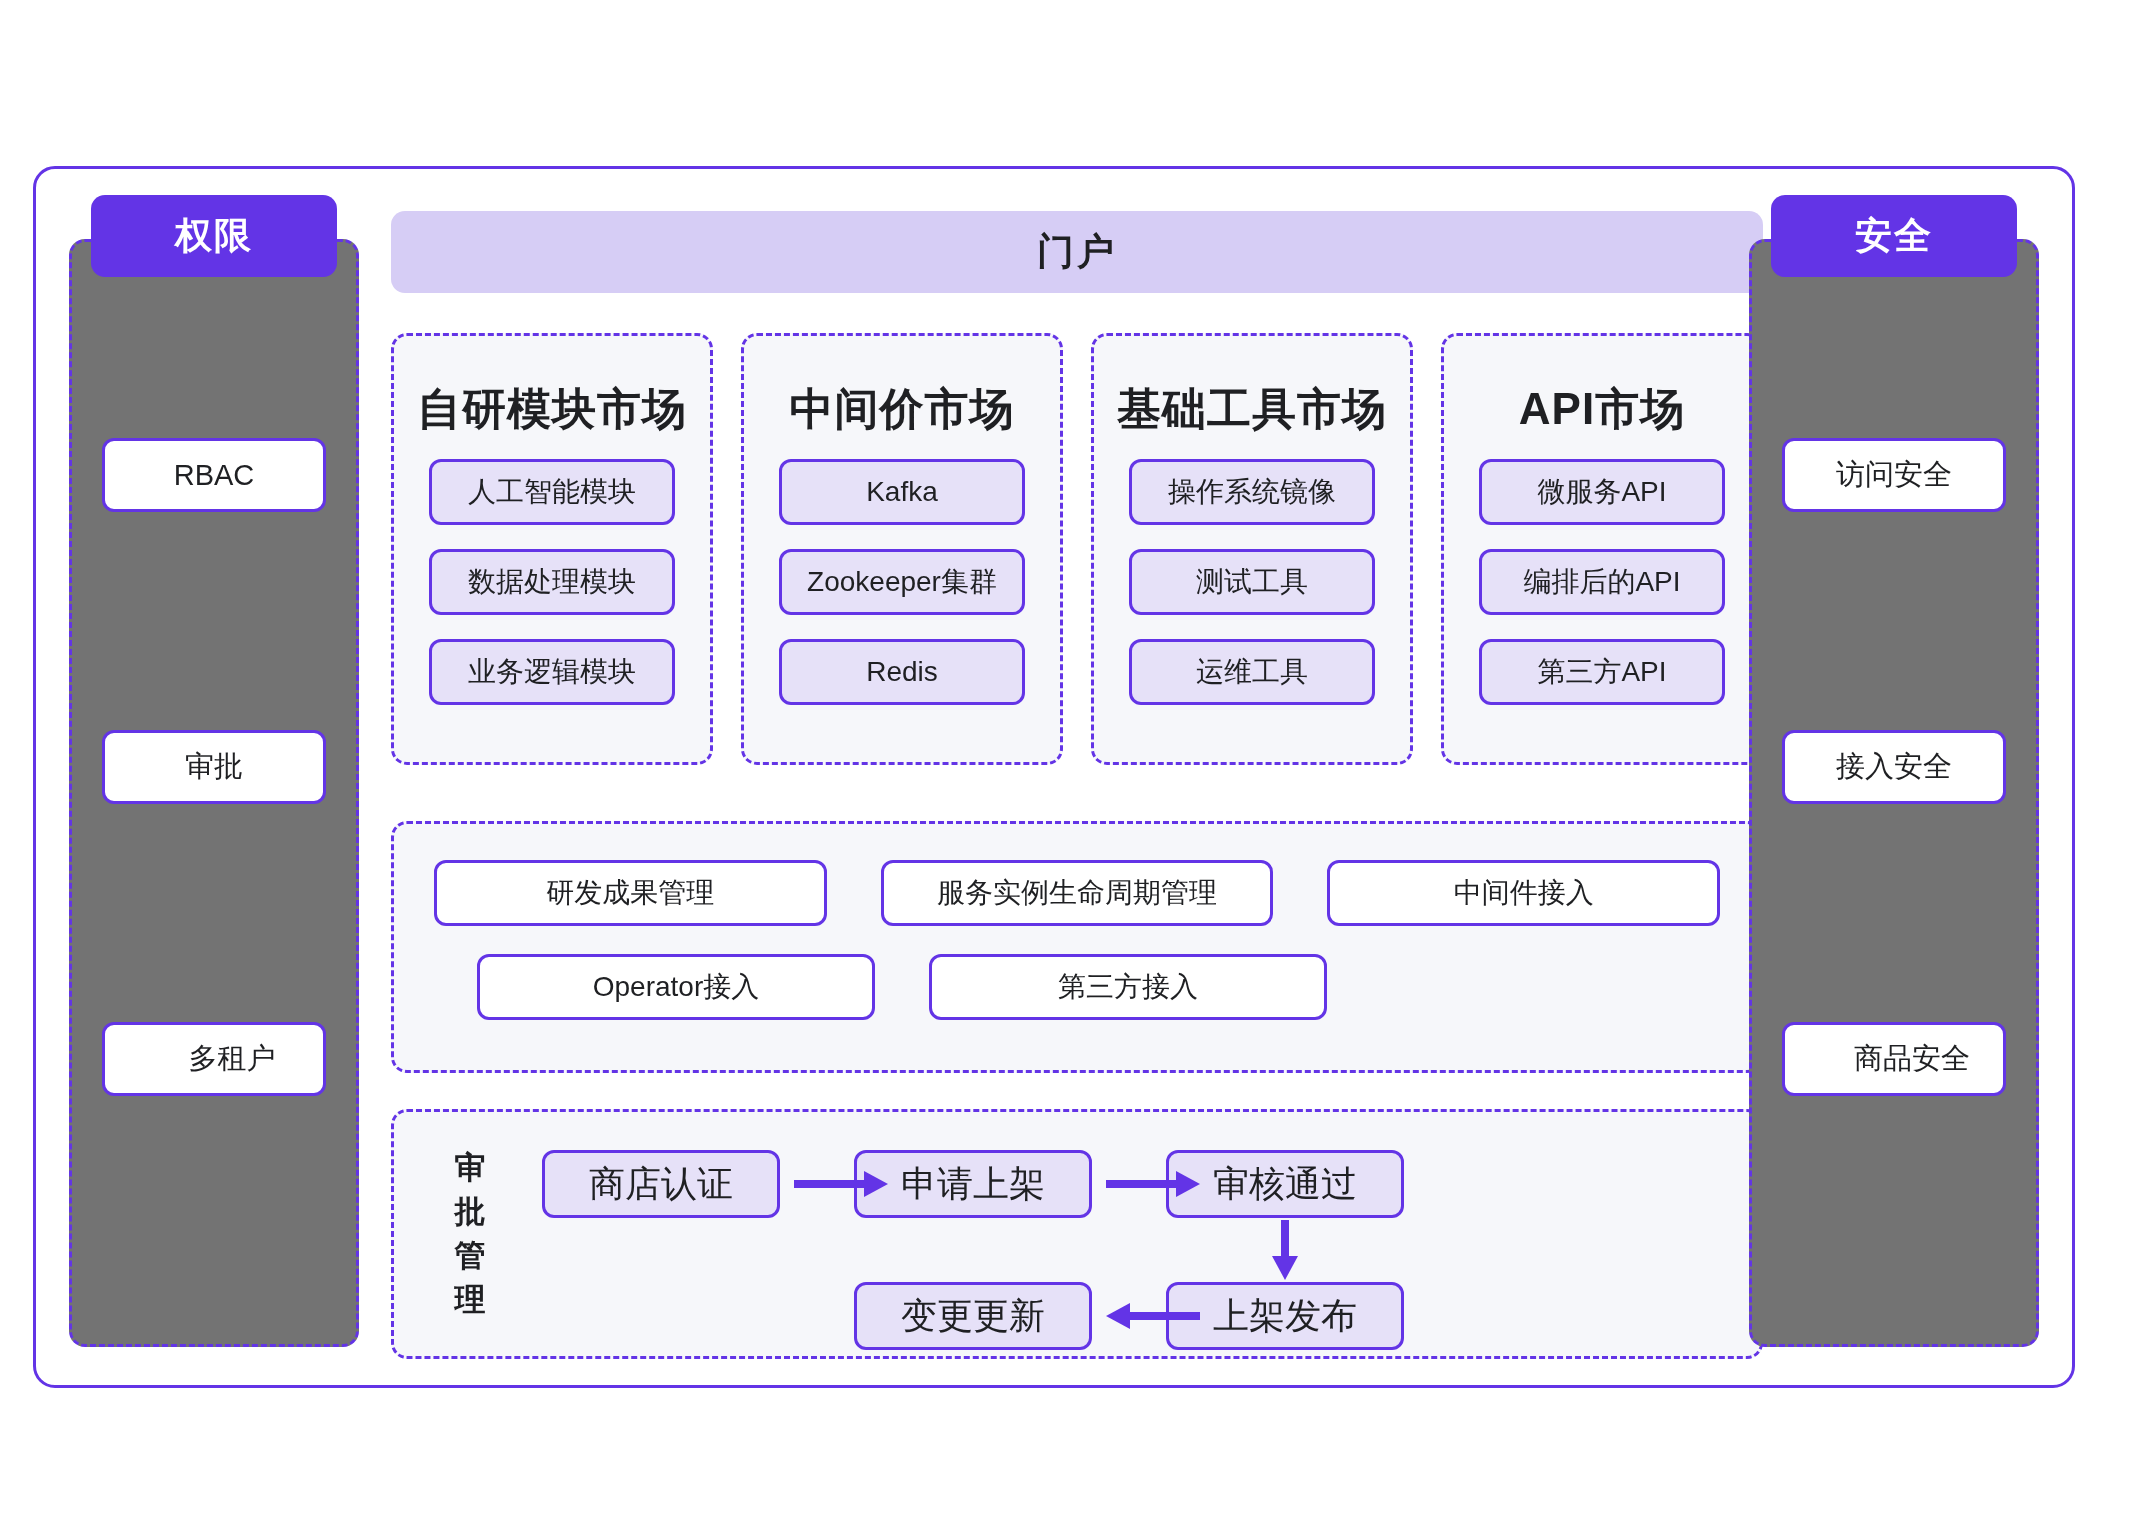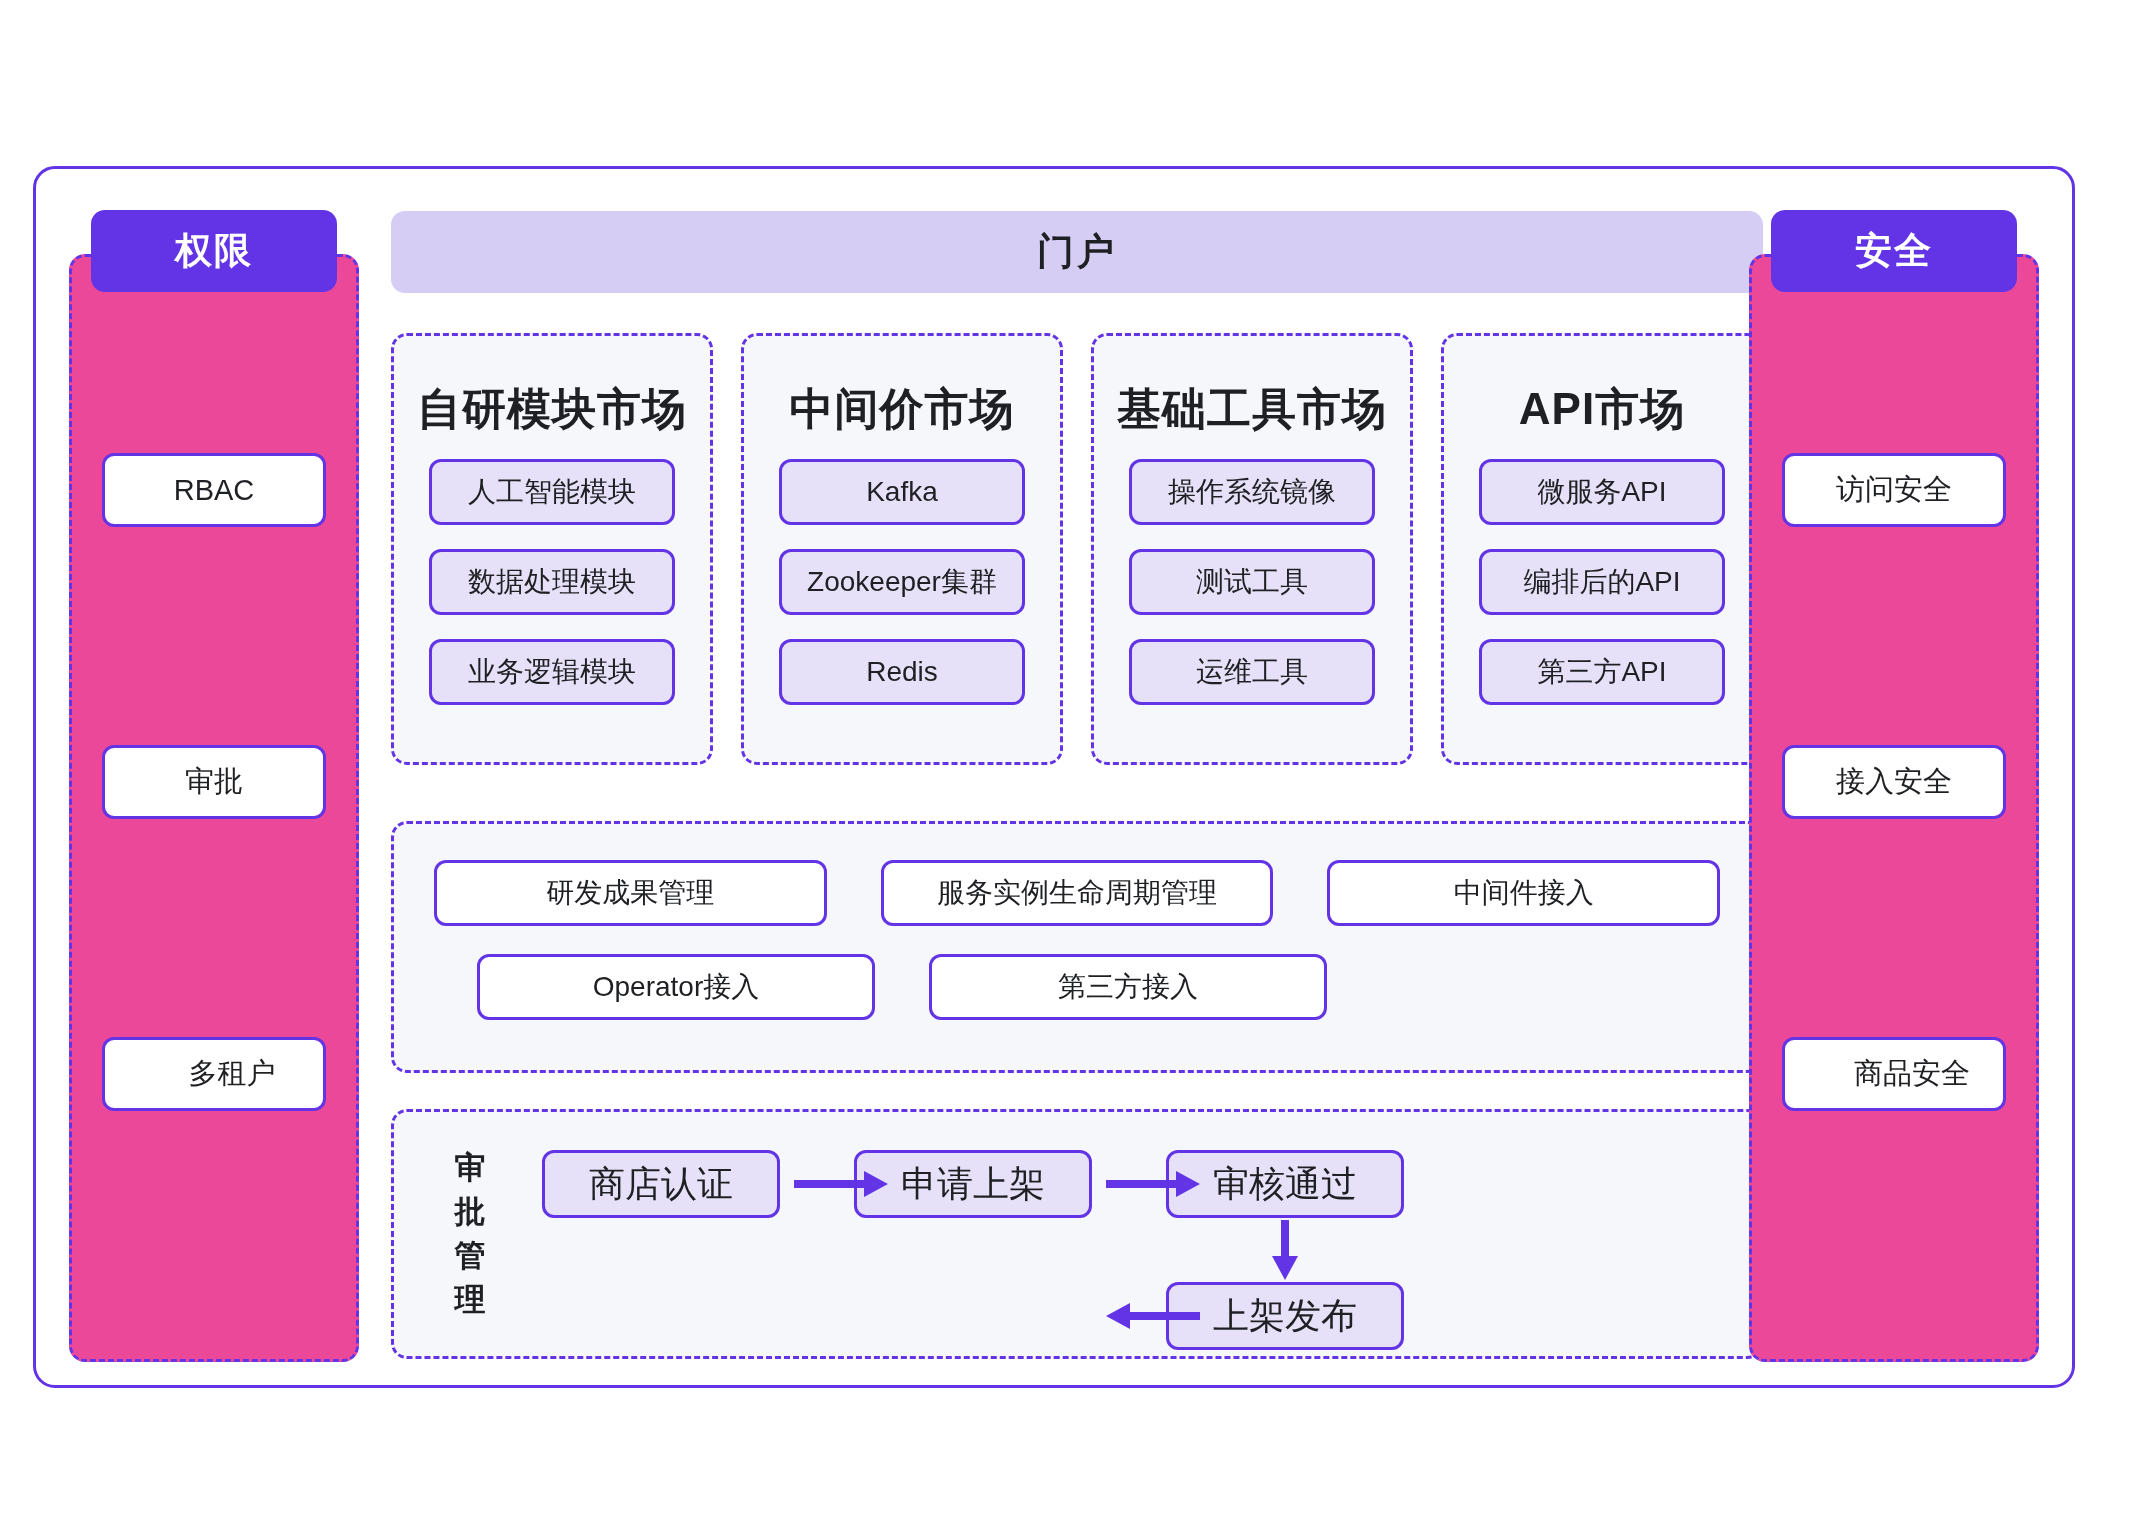--- a/index.html
+++ b/index.html
@@ -24,27 +24,27 @@
     height: 1222px;
     box-sizing: border-box;
     border: 3px solid #6334e6;
     border-radius: 22px;
     background: #ffffff;
   }
 
   
   .side-col {
     position: absolute;
-    top: 85px;
+    top: 70px;
     width: 290px;
     height: 1108px;
     box-sizing: border-box;
     border: 3px dashed #6334e6;
     border-radius: 16px;
-    background: #ec4899;
+    background: #737373;
   }
   #side-left  { left: 33px; }
   #side-right { right: 33px; }
 
   .side-badge {
     position: absolute;
     top: -47px;
     left: 50%;
     transform: translateX(-50%);
     width: 246px;
@@ -343,20 +343,21 @@
       </div>
     </div>
 
     <div id="approval-band">
       <div id="approval-label">审<br>批<br>管<br>理</div>
 
       <div class="flow-node" id="node-0">商店认证</div>
       <div class="flow-node" id="node-1">申请上架</div>
       <div class="flow-node" id="node-2">审核通过</div>
       <div class="flow-node" id="node-3">上架发布</div>
+      <div class="flow-node" id="node-4">变更更新</div>
 
       <div class="arrow-h" id="arrow-0">
         <div class="shaft"></div>
           <div class="head"></div>
       </div>
       <div class="arrow-h" id="arrow-1">
         <div class="shaft"></div>
           <div class="head"></div>
       </div>
       <div id="arrow-2">

